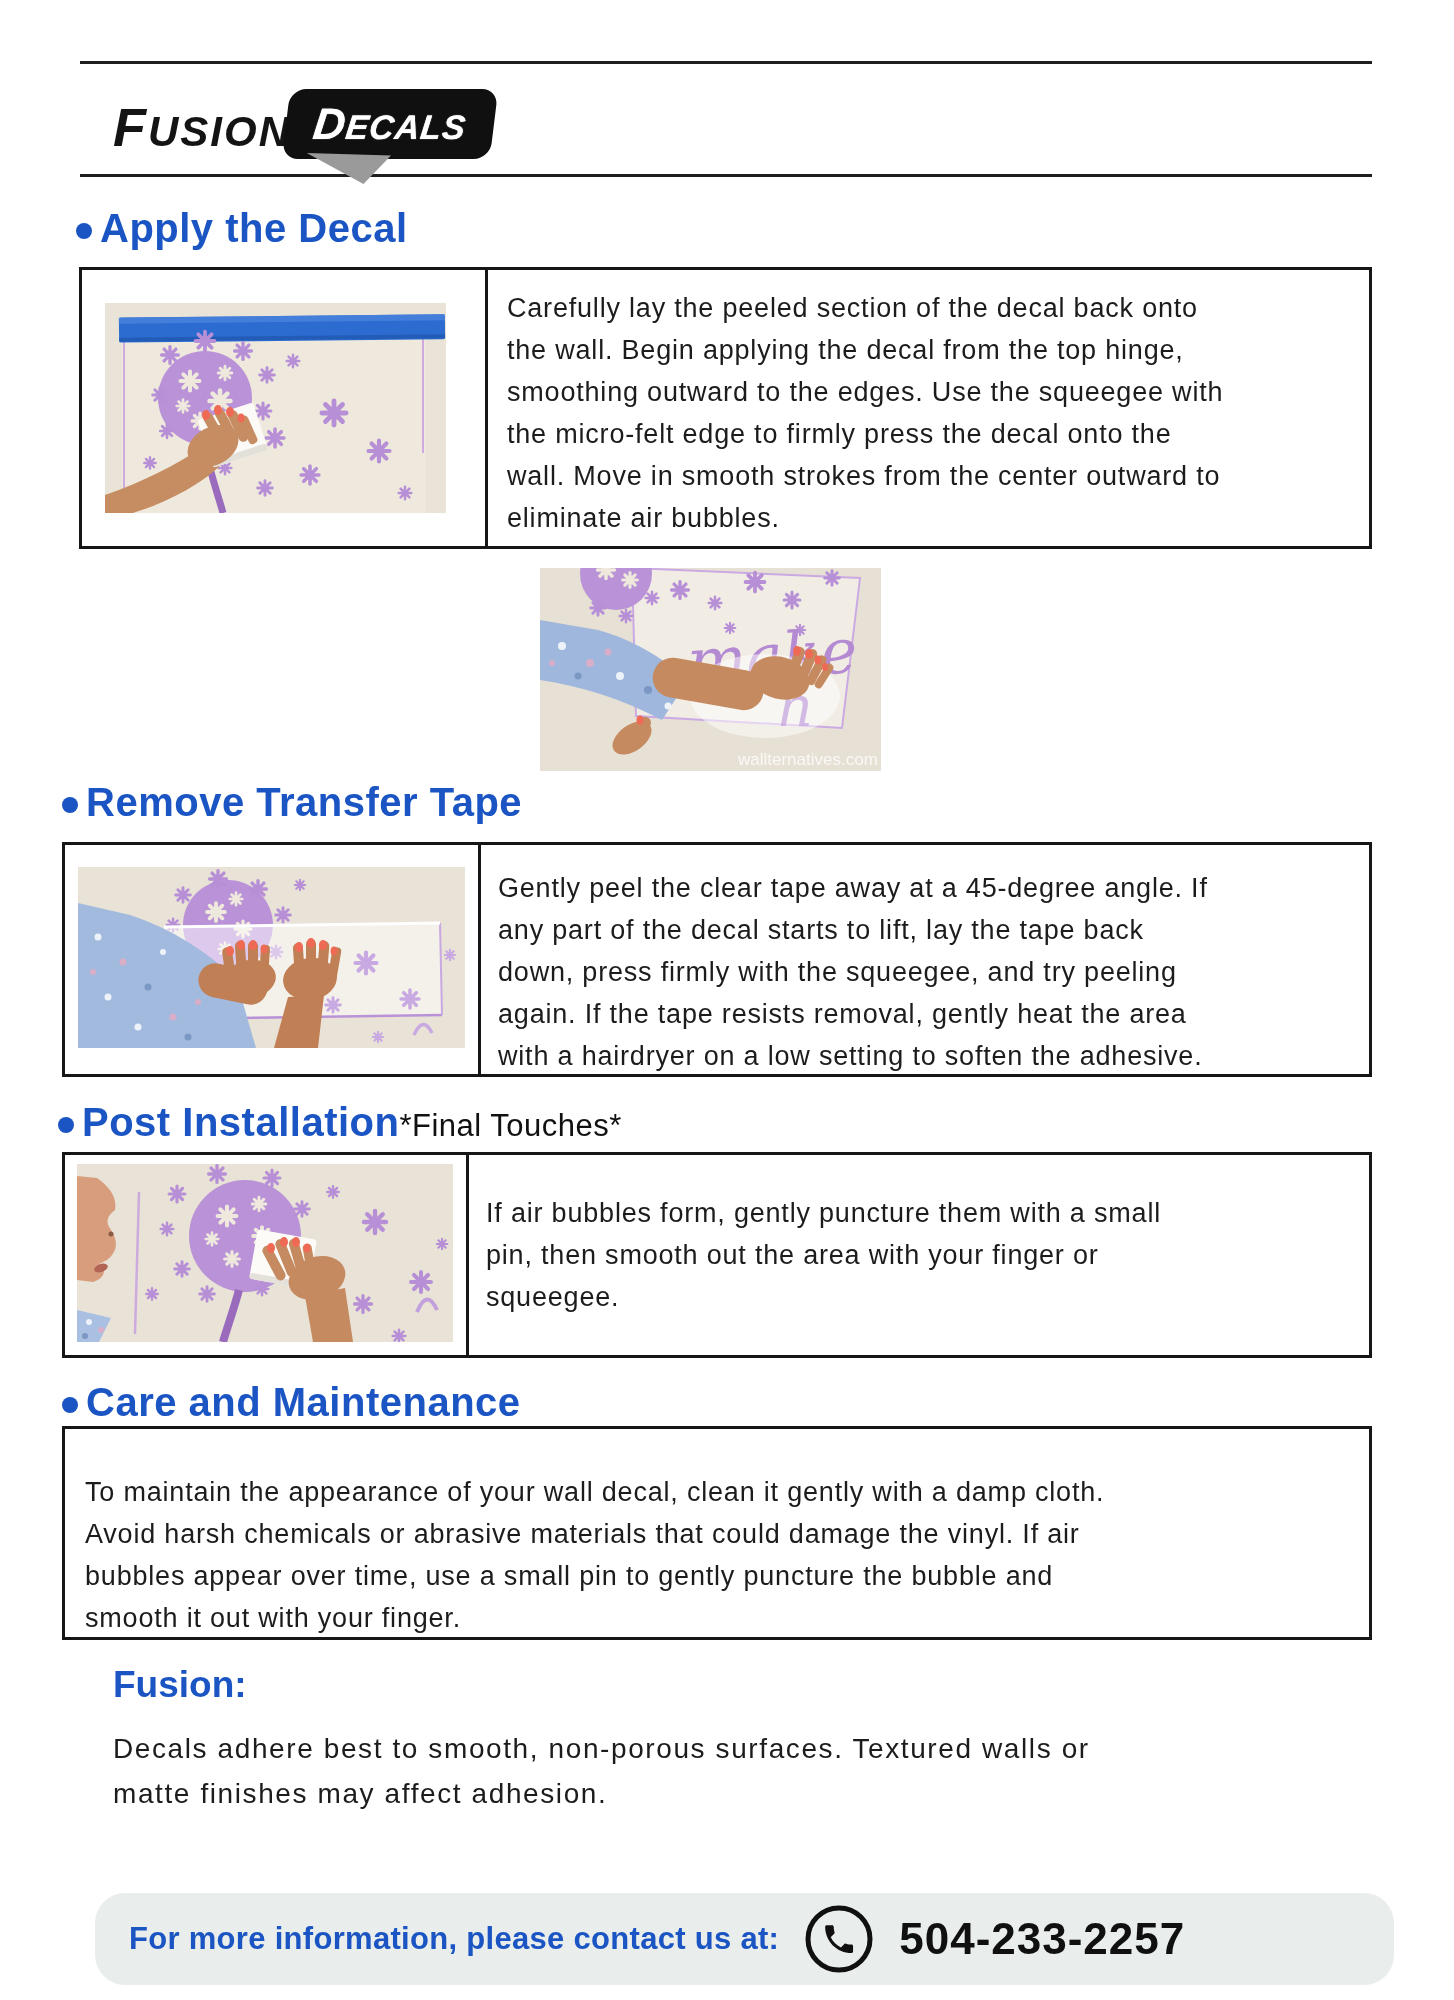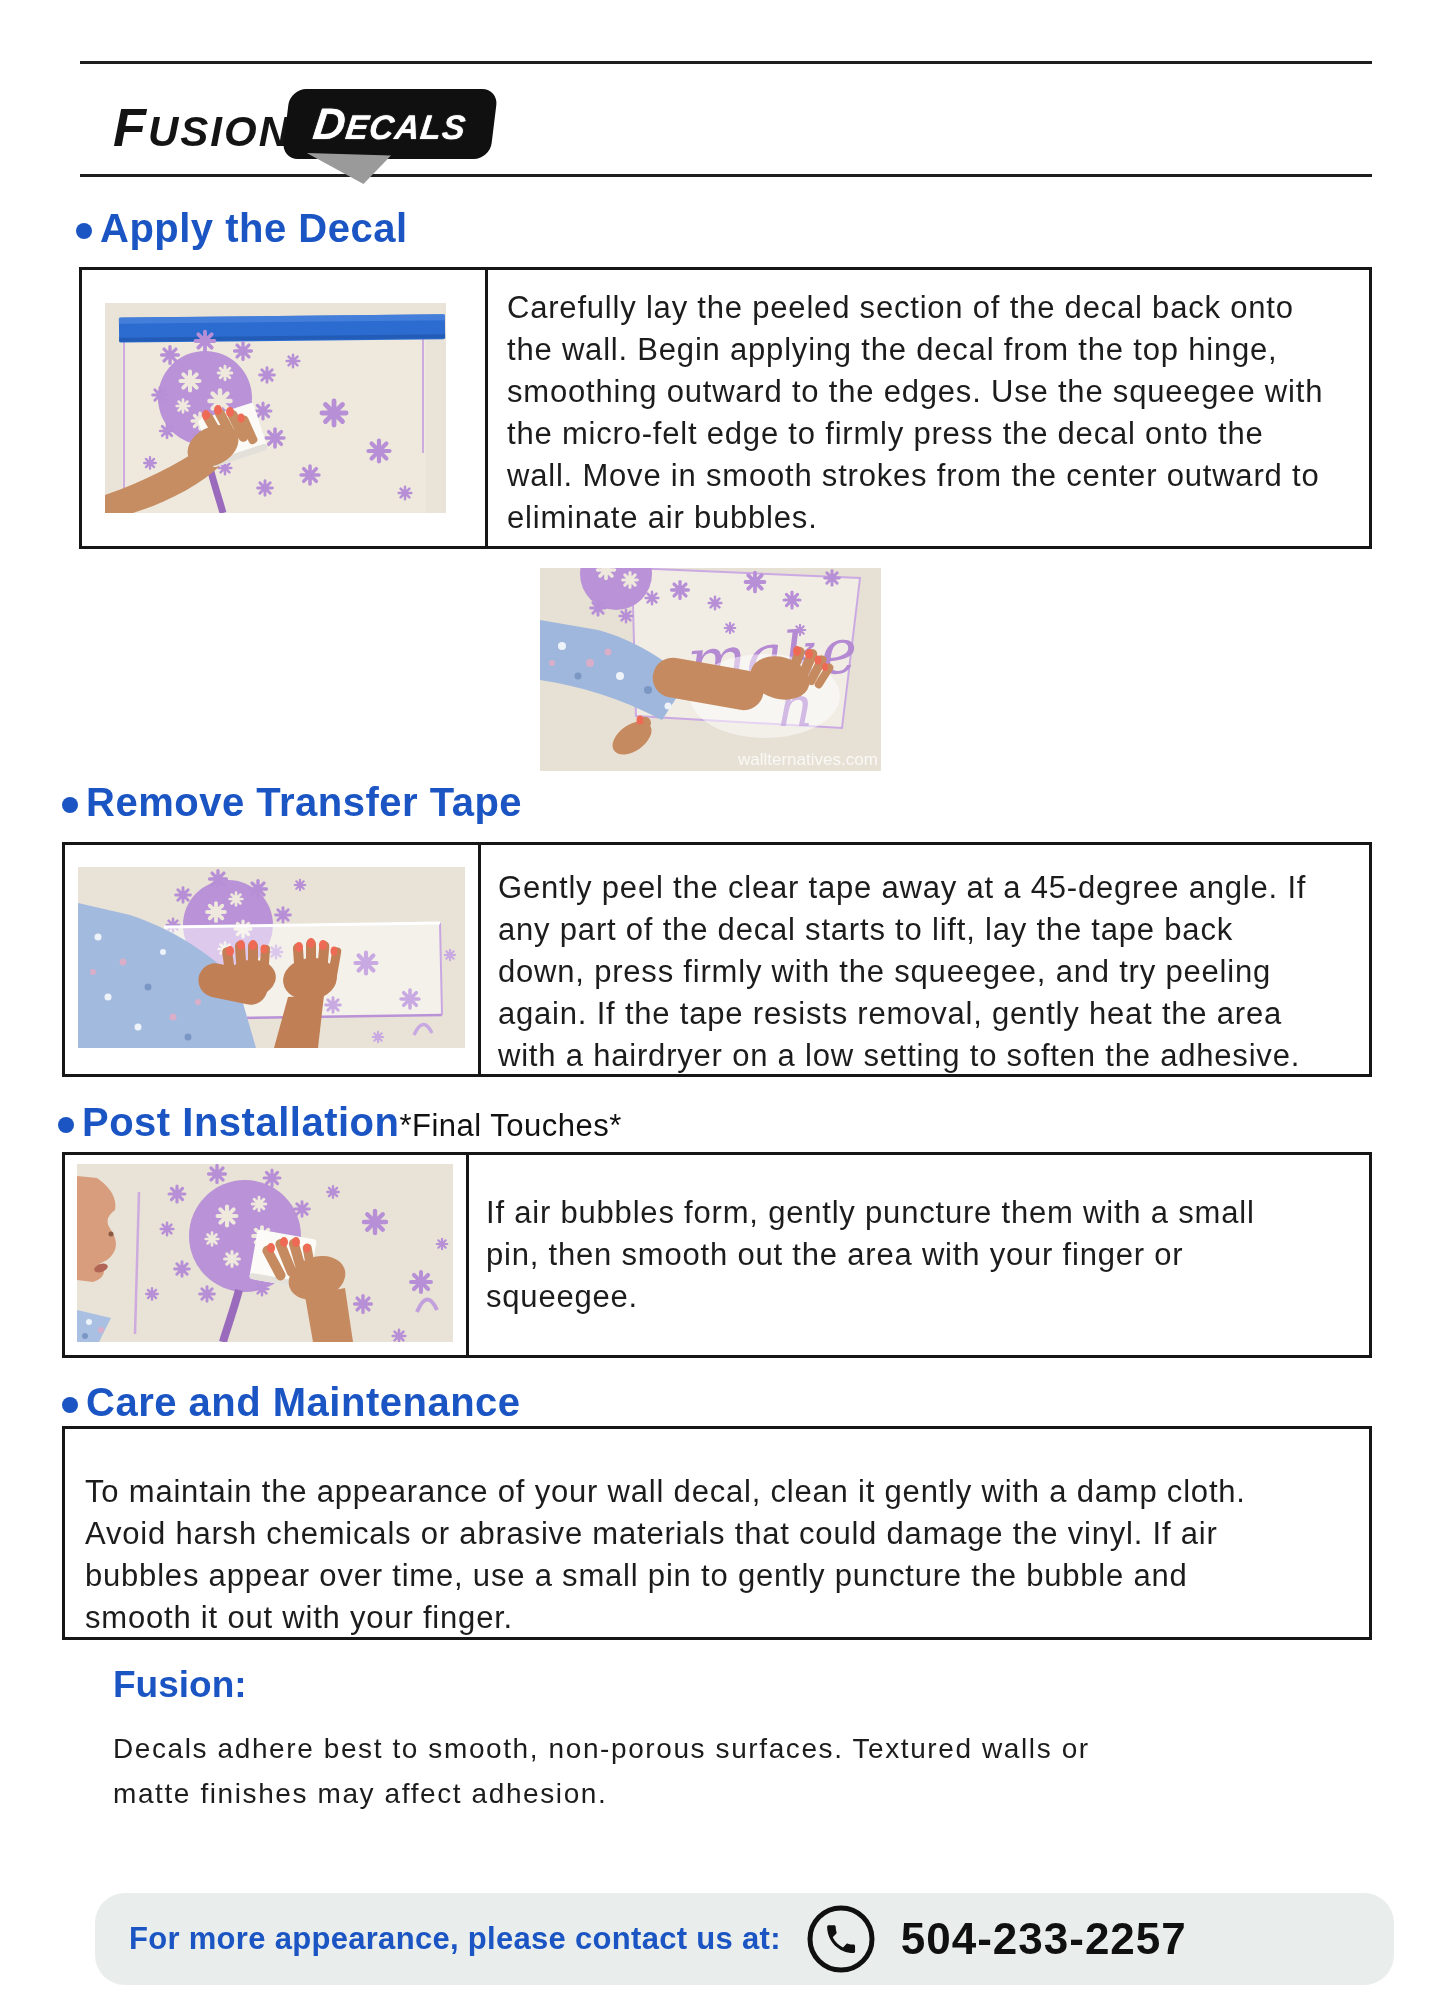--- a/index.html
+++ b/index.html
@@ -33,21 +33,21 @@
   .sec-head .dot{
     width:16px;height:16px;border-radius:50%;background:#1b55c3;align-self:center;
     margin-right:8px;flex:none;transform:translateY(2px);
   }
   .sec-title{font-size:40px;font-weight:bold;color:#1b55c3;letter-spacing:0.5px;white-space:nowrap;}
   .sec-suffix{font-size:31px;font-weight:normal;color:#111;letter-spacing:0.5px;white-space:nowrap;}
   
   .box{position:absolute;background:#ffffff;border:3px solid #161616;box-sizing:border-box;}
   .vdivider{position:absolute;top:0;bottom:0;width:3px;background:#161616;}
   .body-text{
-    position:absolute;white-space:pre-line;font-size:31px;line-height:42px;
+    position:absolute;white-space:pre-line;font-size:27px;line-height:42px;
     color:#1c1c1c;letter-spacing:0.8px;
   }
   .photo{position:absolute;display:block;}
   
   .notes-title{position:absolute;left:113px;top:1664px;font-size:37px;font-weight:bold;color:#1b55c3;}
   .notes-body{
     position:absolute;left:113px;top:1726px;font-size:28px;line-height:45px;
     letter-spacing:1.6px;color:#1c1c1c;white-space:pre-line;
   }
   
@@ -387,21 +387,21 @@
 Avoid harsh chemicals or abrasive materials that could damage the vinyl. If air
 bubbles appear over time, use a small pin to gently puncture the bubble and
 smooth it out with your finger.</div>
   </div>
 
   <div class="notes-title">Fusion:</div>
   <div class="notes-body">Decals adhere best to smooth, non-porous surfaces. Textured walls or
 matte finishes may affect adhesion.</div>
 
   <div class="footer-bar">
-    <span class="footer-label">For more appearance, please contact us at:</span>
+    <span class="footer-label">For more information, please contact us at:</span>
     <svg class="phone-badge" viewBox="0 0 72 72">
       <circle cx="36" cy="36" r="31" fill="none" stroke="#101010" stroke-width="5"></circle>
       <path transform="translate(17.5 17.5) scale(1.55)" fill="#101010" d="M6.62 10.79c1.44 2.83 3.76 5.14 6.59 6.59l2.2-2.2c.27-.27.67-.36 1.02-.24 1.12.37 2.33.57 3.57.57.55 0 1 .45 1 1V20c0 .55-.45 1-1 1-9.39 0-17-7.61-17-17 0-.55.45-1 1-1h3.5c.55 0 1 .45 1 1 0 1.25.2 2.45.57 3.57.11.35.03.74-.25 1.02l-2.2 2.2z"></path>
     </svg>
     <span class="footer-phone">504-233-2257</span>
   </div>
 
 </div>
 
 </body></html>

